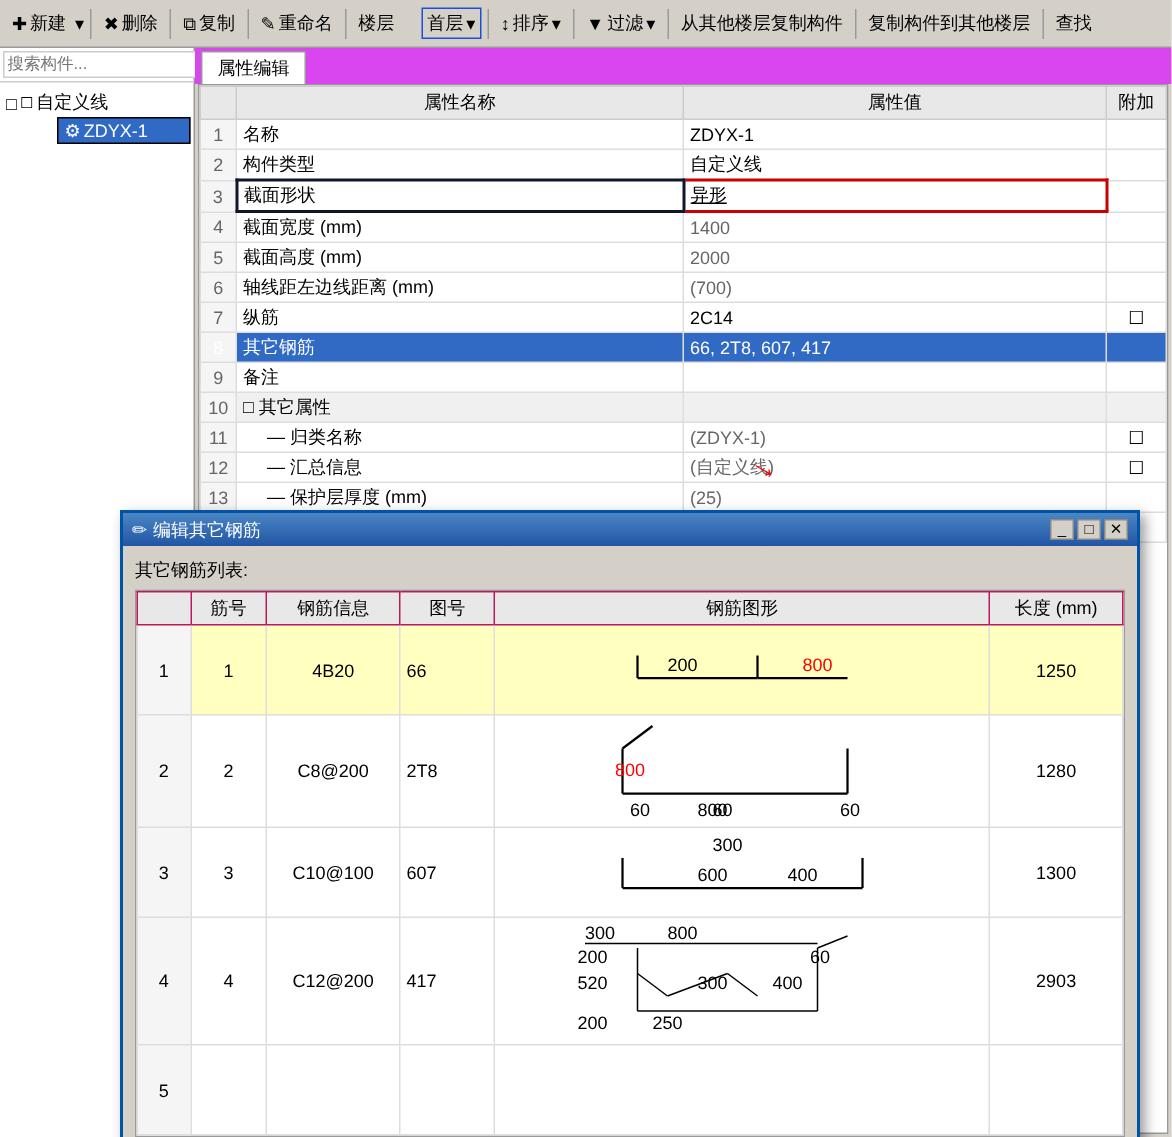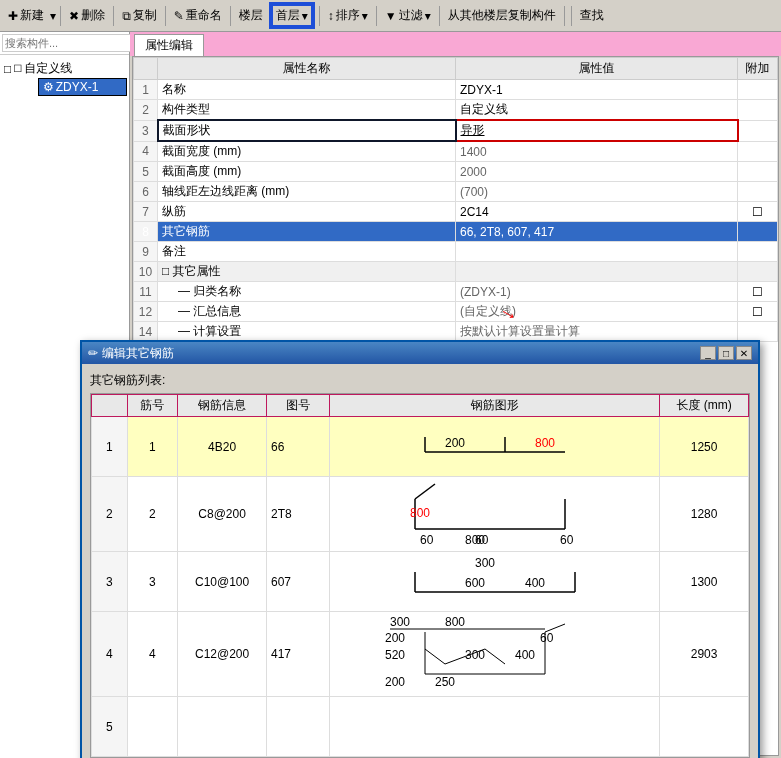--- a/index.html
+++ b/index.html
@@ -80,21 +80,21 @@
     }
 
     
     .right-panel {
       flex: 1;
       display: flex;
       flex-direction: column;
       background: #d4d0c8;
     }
     .tab-bar {
-      background: #f9a8d4;
+      background: #d946ef;
       padding: 2px 4px 0;
       display: flex;
     }
     .tab {
       padding: 2px 10px;
       background: #d4d0c8;
       border: 1px solid #999;
       border-bottom: none;
       cursor: pointer;
       margin-right: 2px;
@@ -236,41 +236,44 @@
   </div>
   <div class="toolbar-sep"></div>
   <div class="toolbar-btn">
     <span>✎</span>
     <span>重命名</span>
   </div>
   <div class="toolbar-sep"></div>
   <div class="toolbar-btn">
     <span>楼层</span>
   </div>
-  <div class="toolbar-btn" style="border:4px solid #1d4ed8; padding:1px 3px;">
+  <div class="toolbar-btn" style="border:1px solid #1d4ed8; padding:1px 3px;margin-left:12px;">
     <span>首层</span>
     <span>▾</span>
   </div>
   <div class="toolbar-sep"></div>
   <div class="toolbar-btn">
     <span>↕</span>
     <span>排序</span>
     <span>▾</span>
   </div>
   <div class="toolbar-sep"></div>
   <div class="toolbar-btn">
     <span>▼</span>
     <span>过滤</span>
     <span>▾</span>
   </div>
   <div class="toolbar-sep"></div>
   <div class="toolbar-btn">
     <span>从其他楼层复制构件</span>
   </div>
   <div class="toolbar-sep"></div>
+  <div class="toolbar-btn">
+    <span>复制构件到其他楼层</span>
+  </div>
   <div class="toolbar-sep"></div>
   <div class="toolbar-btn">
     <span>查找</span>
   </div>
 </div>
 
 <div class="main-area">
 
   <div class="left-panel">
     <div class="search-box">
@@ -373,20 +376,26 @@
               <td class="row-num">11</td>
               <td style="padding-left:20px;">— 归类名称</td>
               <td class="value-gray">(ZDYX-1)</td>
               <td style="text-align:center;">☐</td>
             </tr>
             <tr>
               <td class="row-num">12</td>
               <td style="padding-left:20px;">— 汇总信息</td>
               <td class="value-gray">(自定义线)</td>
               <td style="text-align:center;">☐</td>
+            </tr>
+            <tr>
+              <td class="row-num">13</td>
+              <td style="padding-left:20px;">— 保护层厚度 (mm)</td>
+              <td class="value-gray">(25)</td>
+              <td style="text-align:center;"></td>
             </tr>
             <tr>
               <td class="row-num">14</td>
               <td style="padding-left:20px;">— 计算设置</td>
               <td class="value-gray">按默认计算设置量计算</td>
               <td style="text-align:center;"></td>
             </tr>
           </tbody>
       </table>
     </div>

